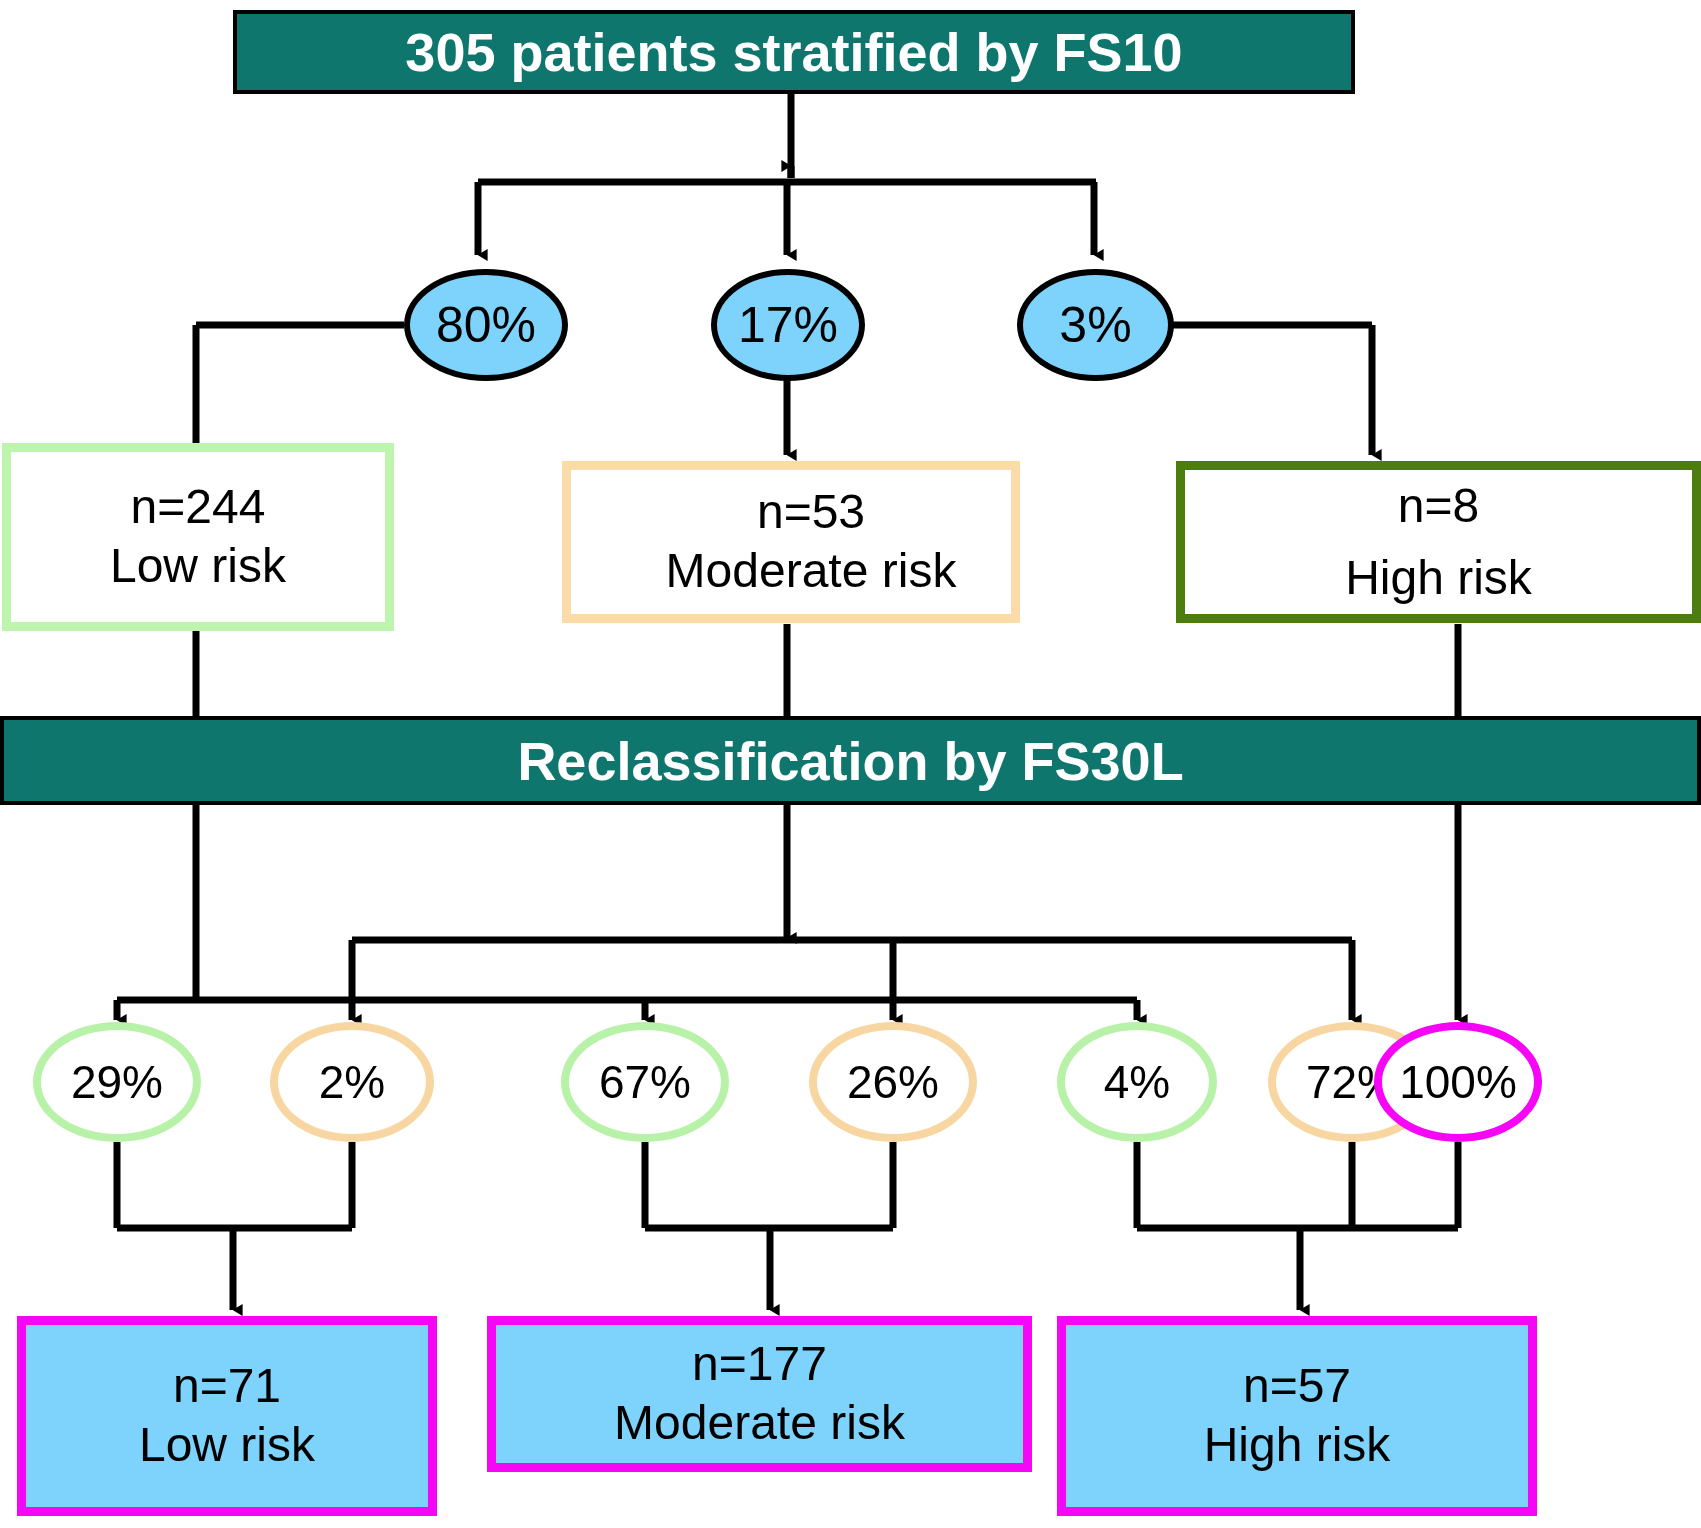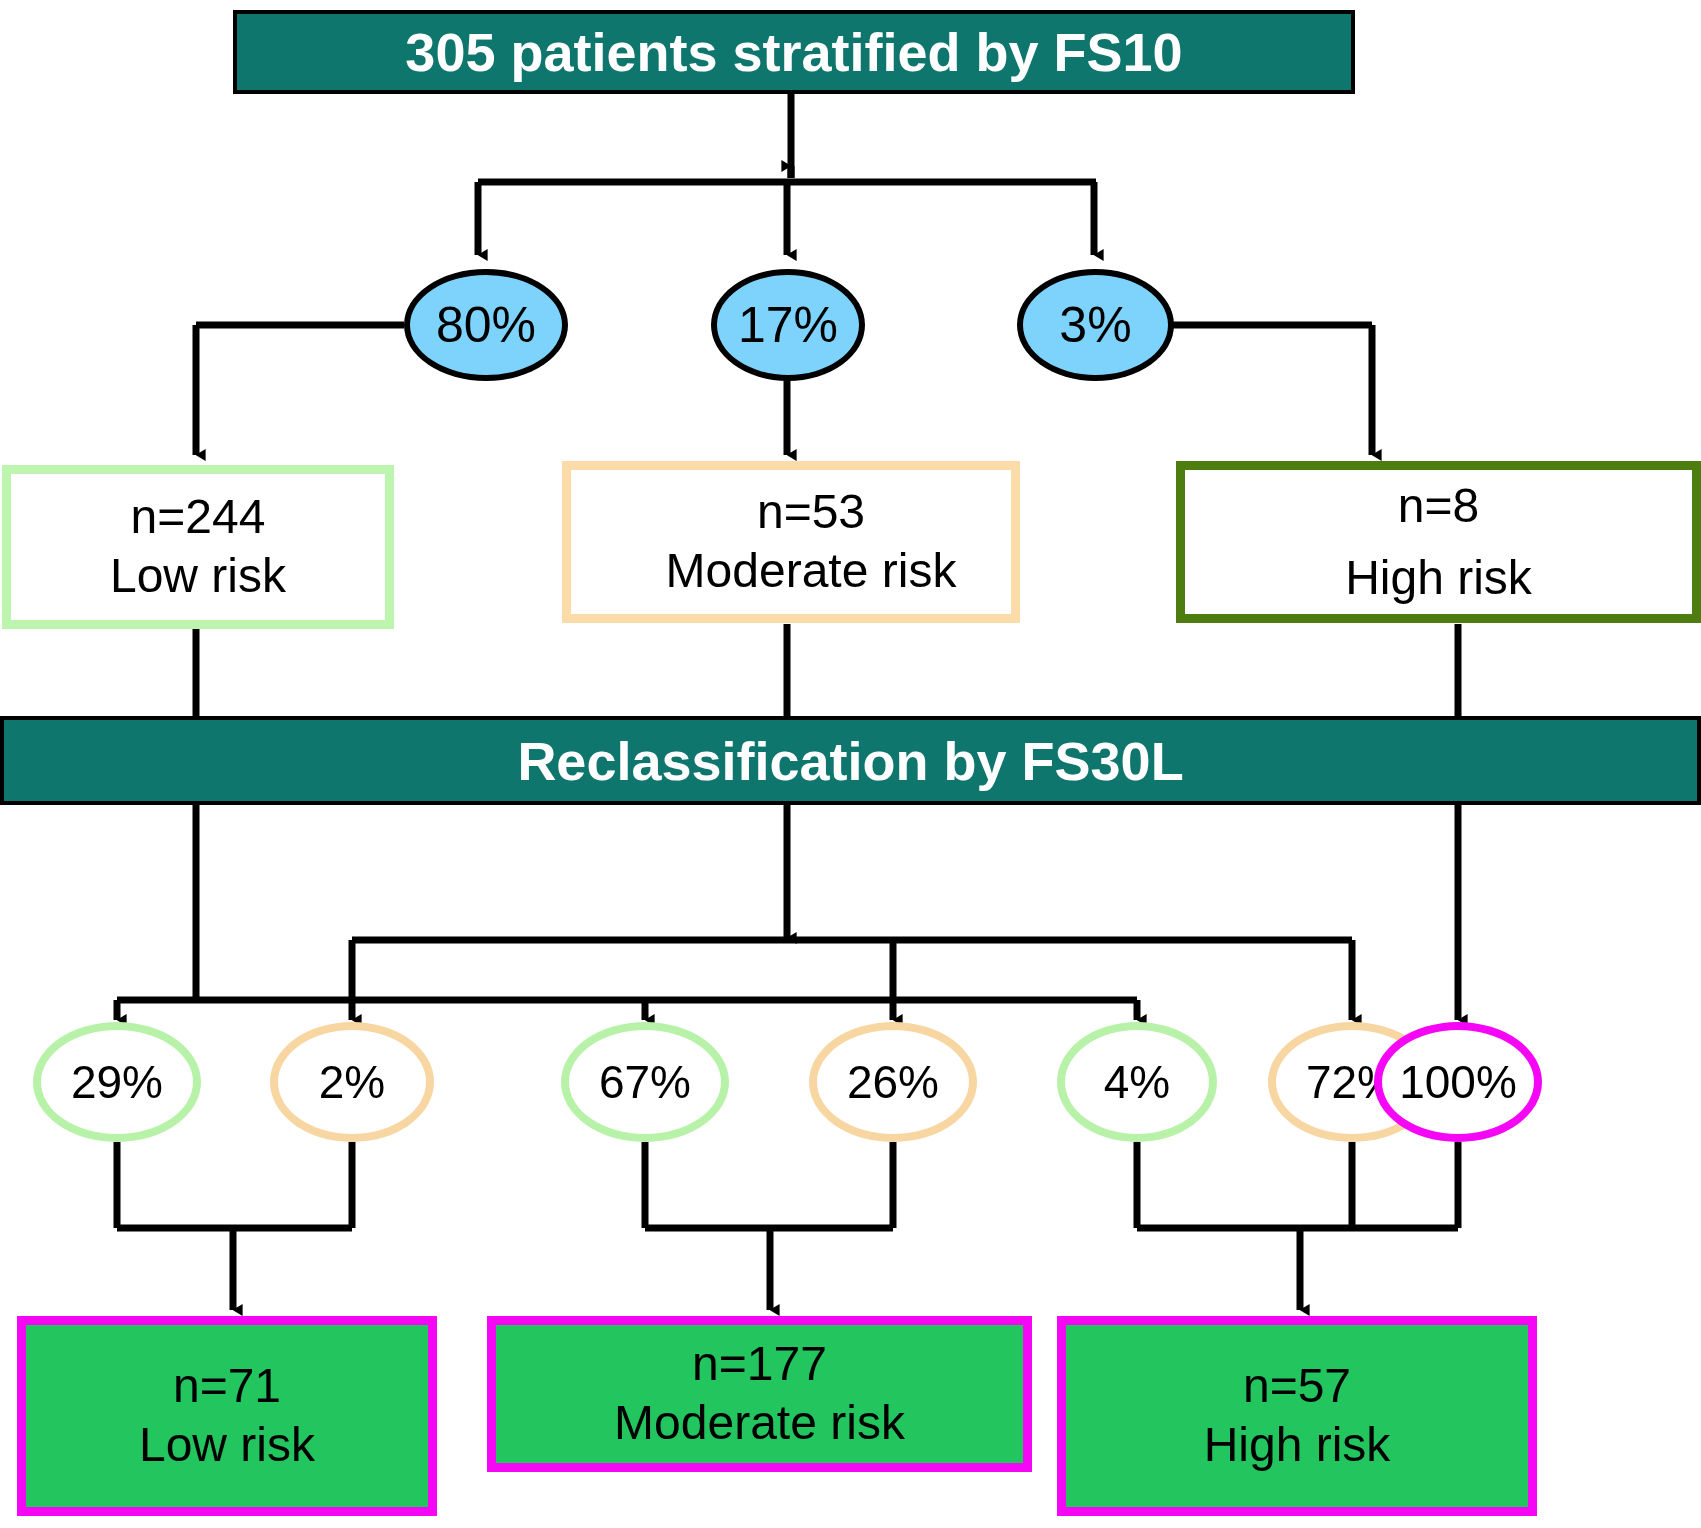--- a/index.html
+++ b/index.html
@@ -67,21 +67,21 @@
     background: #ffffff;
     border-radius: 50%;
     font-size: 46px;
     z-index: 6;
   }
   .e-green  { border: 8px solid #B8F2A8; }
   .e-orange { border: 8px solid #F8D6A2; }
   .e-magenta{ border: 8px solid #F507F5; }
   
   .resultbox {
-    background: #22c55e;
+    background: #7dd3fc;
     border: 9px solid #F507F5;
     font-size: 48px;
     line-height: 1.22;
     z-index: 6;
   }
 </style>
 </head>
 <body>
 
 <div id="canvas">
@@ -148,21 +148,21 @@
   </svg>
 
   <div class="node banner" style="left:233px; top:10px; width:1122px; height:84px;">305 patients stratified by FS10</div>
 
   <div class="node ellipse-blue" style="left:404px; top:269px; width:164px; height:112px;">80%</div>
 
   <div class="node ellipse-blue" style="left:711px; top:269px; width:154px; height:112px;">17%</div>
 
   <div class="node ellipse-blue" style="left:1017px; top:269px; width:157px; height:112px;">3%</div>
 
-  <div class="node rectbox b-green" style="left:2px; top:465px; width:392px; height:164px;">
+  <div class="node rectbox b-green" style="left:2px; top:443px; width:392px; height:188px;">
     <span>n=244</span>
     <span class="line2">Low risk</span>
   </div>
 
   <div class="node rectbox b-orange" style="left:562px; top:461px; width:458px; height:162px;padding-left:40px;">
     <span>n=53</span>
     <span class="line2">Moderate risk</span>
   </div>
 
   <div class="node rectbox b-magenta" style="left:1176px; top:461px; width:525px; height:162px;">

